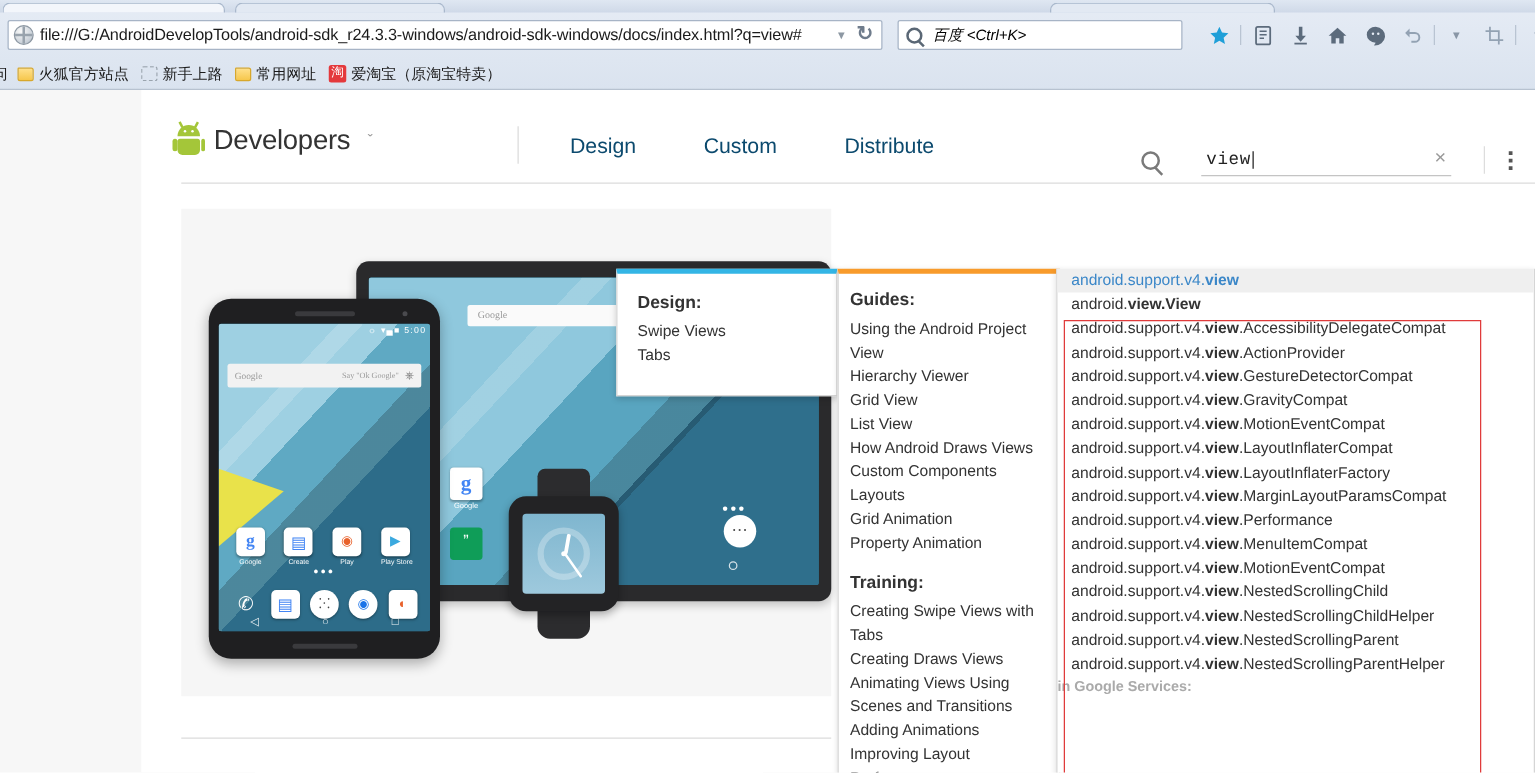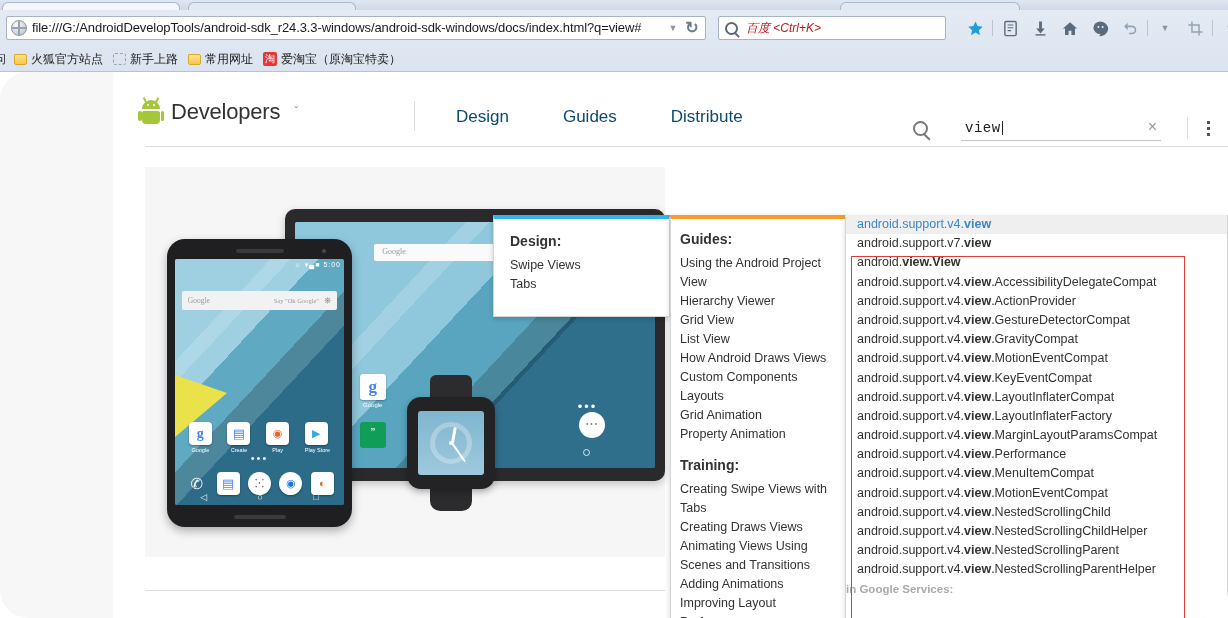--- a/index.html
+++ b/index.html
@@ -72,21 +72,21 @@
   }
   .search-glass {
     width: 13px; height: 13px; border: 2px solid #5a6775; border-radius: 50%;
     position: relative; flex: 0 0 auto; margin-right: 8px;
   }
   .search-glass::after {
     content: ""; position: absolute; right: -4px; bottom: -3px;
     width: 6px; height: 2px; background: #5a6775;
     transform: rotate(45deg);
   }
-  .search-ph { font-size: 12px; color: #b91c1c; font-style: italic; }
+  .search-ph { font-size: 12px; color: #000000; font-style: italic; }
   .nav-icons { display: flex; align-items: center; margin-left: 14px; gap: 0px; }
   .nav-ico {
     width: 30px; height: 26px; display: flex; align-items: center;
     justify-content: center; color: #6a7787;
   }
   .sep { width: 1px; height: 16px; background: #b9c4d2; margin: 0 2px; }
   .caret-sm { font-size: 9px; color: #8996a6; }
   .bookmarks {
     position: absolute; left: 0; top: 46px; width: 1228px; height: 26px;
     display: flex; align-items: center; padding-left: 0px;
@@ -109,21 +109,21 @@
     text-align: center; border-radius: 2px;
   }
   .bm-sep-line {
     position: absolute; left: 0; top: 71px; width: 1228px; height: 1px;
     background: #b7c2d0;
   }
 
   
   #page {
     position: absolute; left: 0; top: 72px; width: 1228px; height: 546px;
-    background: #f7f7f7; overflow: hidden; border-radius: 28px;
+    background: #f7f7f7; overflow: hidden;
   }
   .page-white {
     position: absolute; left: 113px; top: 0; width: 1115px; height: 546px;
     background: #ffffff;
   }
 
   
   .dev-header {
     position: absolute; left: 113px; top: 16px; width: 1115px; height: 58px;
   }
@@ -534,21 +534,21 @@
         <i class="droid-arm l"></i>
           <i class="droid-arm r"></i>
         <i class="droid-body"></i>
       </span>
       <span class="brand-text">Developers</span>
       <span class="brand-caret">ˇ</span>
     </div>
     <div class="vdivider"></div>
     <div class="nav-tabs">
       <div class="nav-tab">Design</div>
-      <div class="nav-tab">Guides</div>
+      <div class="nav-tab">Custom</div>
       <div class="nav-tab">Distribute</div>
     </div>
 
     <div class="page-search">
       <span class="pg-glass"></span>
       <span class="pg-input-wrap">
         <span class="pg-input">view</span>
           <i class="caret-blink"></i>
         <span class="pg-clear">×</span>
       </span>
@@ -666,28 +666,26 @@
     <div class="panel-li">Creating Swipe Views with Tabs</div>
     <div class="panel-li">Creating Draws Views</div>
     <div class="panel-li">Animating Views Using Scenes and Transitions</div>
     <div class="panel-li">Adding Animations</div>
     <div class="panel-li">Improving Layout Performance</div>
 
   </div>
 
   <div class="suggest" id="suggest-list">
       <div class="sg-row selected"><span>android.support.v4.</span><b>view</b><span></span></div>
-      <div class="sg-row"><span>android.support.v7.</span><b>view</b><span></span></div>
       <div class="sg-row"><span>android.</span><b>view.View</b><span></span></div>
       <div class="sg-row"><span>android.support.v4.</span><b>view</b><span>.AccessibilityDelegateCompat</span></div>
       <div class="sg-row"><span>android.support.v4.</span><b>view</b><span>.ActionProvider</span></div>
       <div class="sg-row"><span>android.support.v4.</span><b>view</b><span>.GestureDetectorCompat</span></div>
       <div class="sg-row"><span>android.support.v4.</span><b>view</b><span>.GravityCompat</span></div>
       <div class="sg-row"><span>android.support.v4.</span><b>view</b><span>.MotionEventCompat</span></div>
-      <div class="sg-row"><span>android.support.v4.</span><b>view</b><span>.KeyEventCompat</span></div>
       <div class="sg-row"><span>android.support.v4.</span><b>view</b><span>.LayoutInflaterCompat</span></div>
       <div class="sg-row"><span>android.support.v4.</span><b>view</b><span>.LayoutInflaterFactory</span></div>
       <div class="sg-row"><span>android.support.v4.</span><b>view</b><span>.MarginLayoutParamsCompat</span></div>
       <div class="sg-row"><span>android.support.v4.</span><b>view</b><span>.Performance</span></div>
       <div class="sg-row"><span>android.support.v4.</span><b>view</b><span>.MenuItemCompat</span></div>
       <div class="sg-row"><span>android.support.v4.</span><b>view</b><span>.MotionEventCompat</span></div>
       <div class="sg-row"><span>android.support.v4.</span><b>view</b><span>.NestedScrollingChild</span></div>
       <div class="sg-row"><span>android.support.v4.</span><b>view</b><span>.NestedScrollingChildHelper</span></div>
       <div class="sg-row"><span>android.support.v4.</span><b>view</b><span>.NestedScrollingParent</span></div>
       <div class="sg-row"><span>android.support.v4.</span><b>view</b><span>.NestedScrollingParentHelper</span></div>

